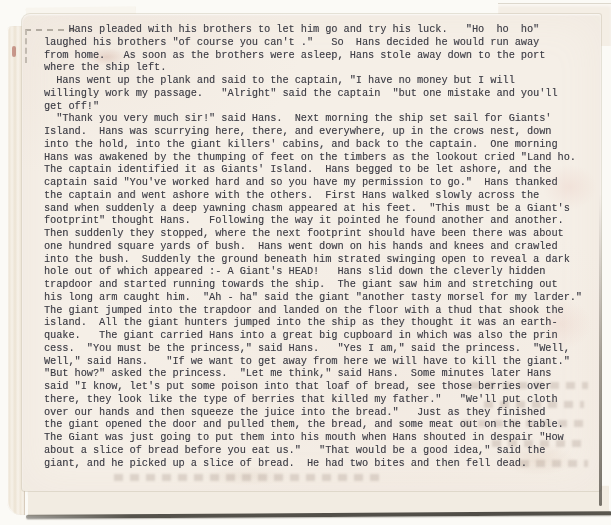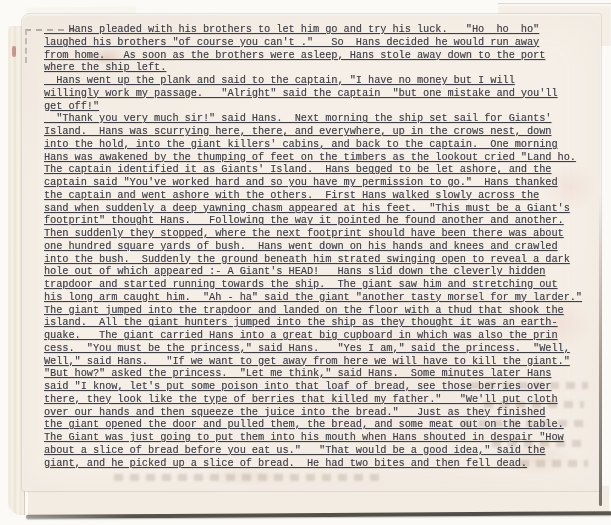--- a/index.html
+++ b/index.html
@@ -80,21 +80,21 @@
 
   
   .story {
     position: absolute; left: 22px; top: 10px; width: 548px;
     font-size: 10.2px; line-height: 12.75px;
     color: #3e3e46;
     letter-spacing: 0px;
     white-space: pre;
     text-shadow: 0.3px 0.3px 0.6px rgba(60,60,72,.40);
   }
-  .tline { height: 12.75px; text-decoration: underline; }
+  .tline { height: 12.75px; }
 
   
   .stain { position: absolute; pointer-events: none; }
   .s1 { left: 66px;  top: 34px;  width: 38px; height: 18px; background: radial-gradient(ellipse, rgba(198,150,134,.30), transparent 70%); }
   .s2 { left: 520px; top: 150px; width: 55px; height: 46px; background: radial-gradient(ellipse, rgba(226,176,165,.20), transparent 70%); }
   .s3 { left: 508px; top: 284px; width: 62px; height: 52px; background: radial-gradient(ellipse, rgba(222,170,158,.18), transparent 70%); }
   .s4 { left: 478px; top: 428px; width: 75px; height: 34px; background: radial-gradient(ellipse, rgba(206,176,150,.20), transparent 70%); }
   .s5 { left: 180px; top: 452px; width: 90px; height: 20px; background: radial-gradient(ellipse, rgba(205,185,165,.16), transparent 70%); }
 
   

